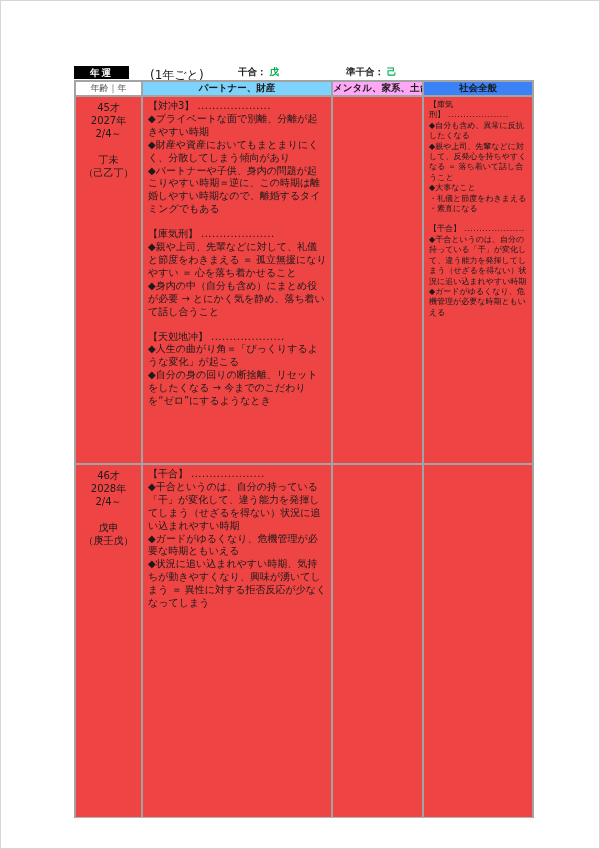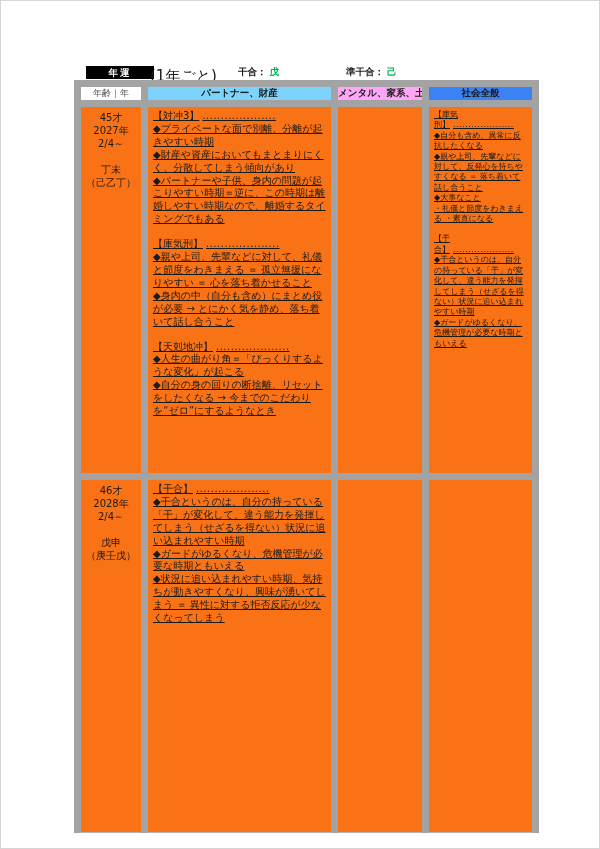--- a/index.html
+++ b/index.html
@@ -2,52 +2,52 @@
 <html><head>
 <meta charset="utf-8">
 <style>
   html,body { margin:0; padding:0; background:#ffffff; }
   body { width:600px; height:849px; font-family:"DejaVu Sans", sans-serif; color:#1a1a1a; }
   .page { position:relative; width:600px; height:849px; box-sizing:border-box;
           border:1px solid #d6d6d6; background:#ffffff; overflow:hidden; }
 
   
   .banner { position:absolute; left:73px; top:65px; width:458px; height:14px; }
-  .banner-title-box { position:absolute; left:12px; top:0; width:68px; height:13px;
+  .banner-title-box { position:absolute; left:0; top:0; width:55px; height:13px;
         background:#000; color:#fff; font-weight:bold; font-size:9.5px;
         text-align:center; line-height:13px; letter-spacing:2px; }
-  .banner-note { position:absolute; left:76px; top:1px; font-size:15px; }
+  .banner-note { position:absolute; left:76px; top:1px; font-size:12px; }
   .banner-pair { position:absolute; top:0; font-size:9.5px; font-weight:bold;text-align:right; }
   .banner-pair .val { color:#00B050; margin-left:3px; }
   .pos-kangou { left:164px; }
   .pos-jun { left:272px; }
 
   
   table.fortune { position:absolute; left:73px; top:79px; width:458px;
         border-collapse:collapse; table-layout:fixed; }
-  table.fortune th, table.fortune td { border:7px solid #a3a3a3; padding:0;margin-left:7px; }
+  table.fortune th, table.fortune td { border:2px solid #a3a3a3; padding:0;margin-left:7px; }
   th { height:13px; font-size:9.5px; font-weight:bold; text-align:center; overflow:hidden; white-space:nowrap; }
   th.h-age     { background:#ffffff; color:#555; font-weight:normal; font-size:9px; }
   th.h-partner { background:#7dd3fc; }
   th.h-mental  { background:#FFA7F7; }
   th.h-society { background:#3b82f6; }
 
-  td { vertical-align:top; background:#f97316; }
+  td { vertical-align:top; background:#ef4444; }
   tr.r1 td { height:366px; }
   tr.r2 td { height:352px; }
   tr.r2 td { border-bottom:1px solid #b5b5b5; }
 
   .cell-age { text-align:center; font-size:10px; line-height:13px; padding-top:4px; }
   .cell-age .gap { height:13px; }
 
   .cell-text { padding:3px 4px 0 5px; }
   .cell-partner { font-size:10px;  line-height:12.9px; }
   .cell-society { font-size:8px;   line-height:10.4px; }
 
-  .sec { margin-bottom:12px;text-decoration:underline; }
+  .sec { margin-bottom:12px; }
   .cell-society .sec { margin-bottom:10px; }
   .sec-title span { font-weight:normal; }
   .dots { margin-left:3px; letter-spacing:0.5px; }
   .bullet { text-align:left; }
 </style>
 </head>
 <body>
 
 <div class="page">
 

